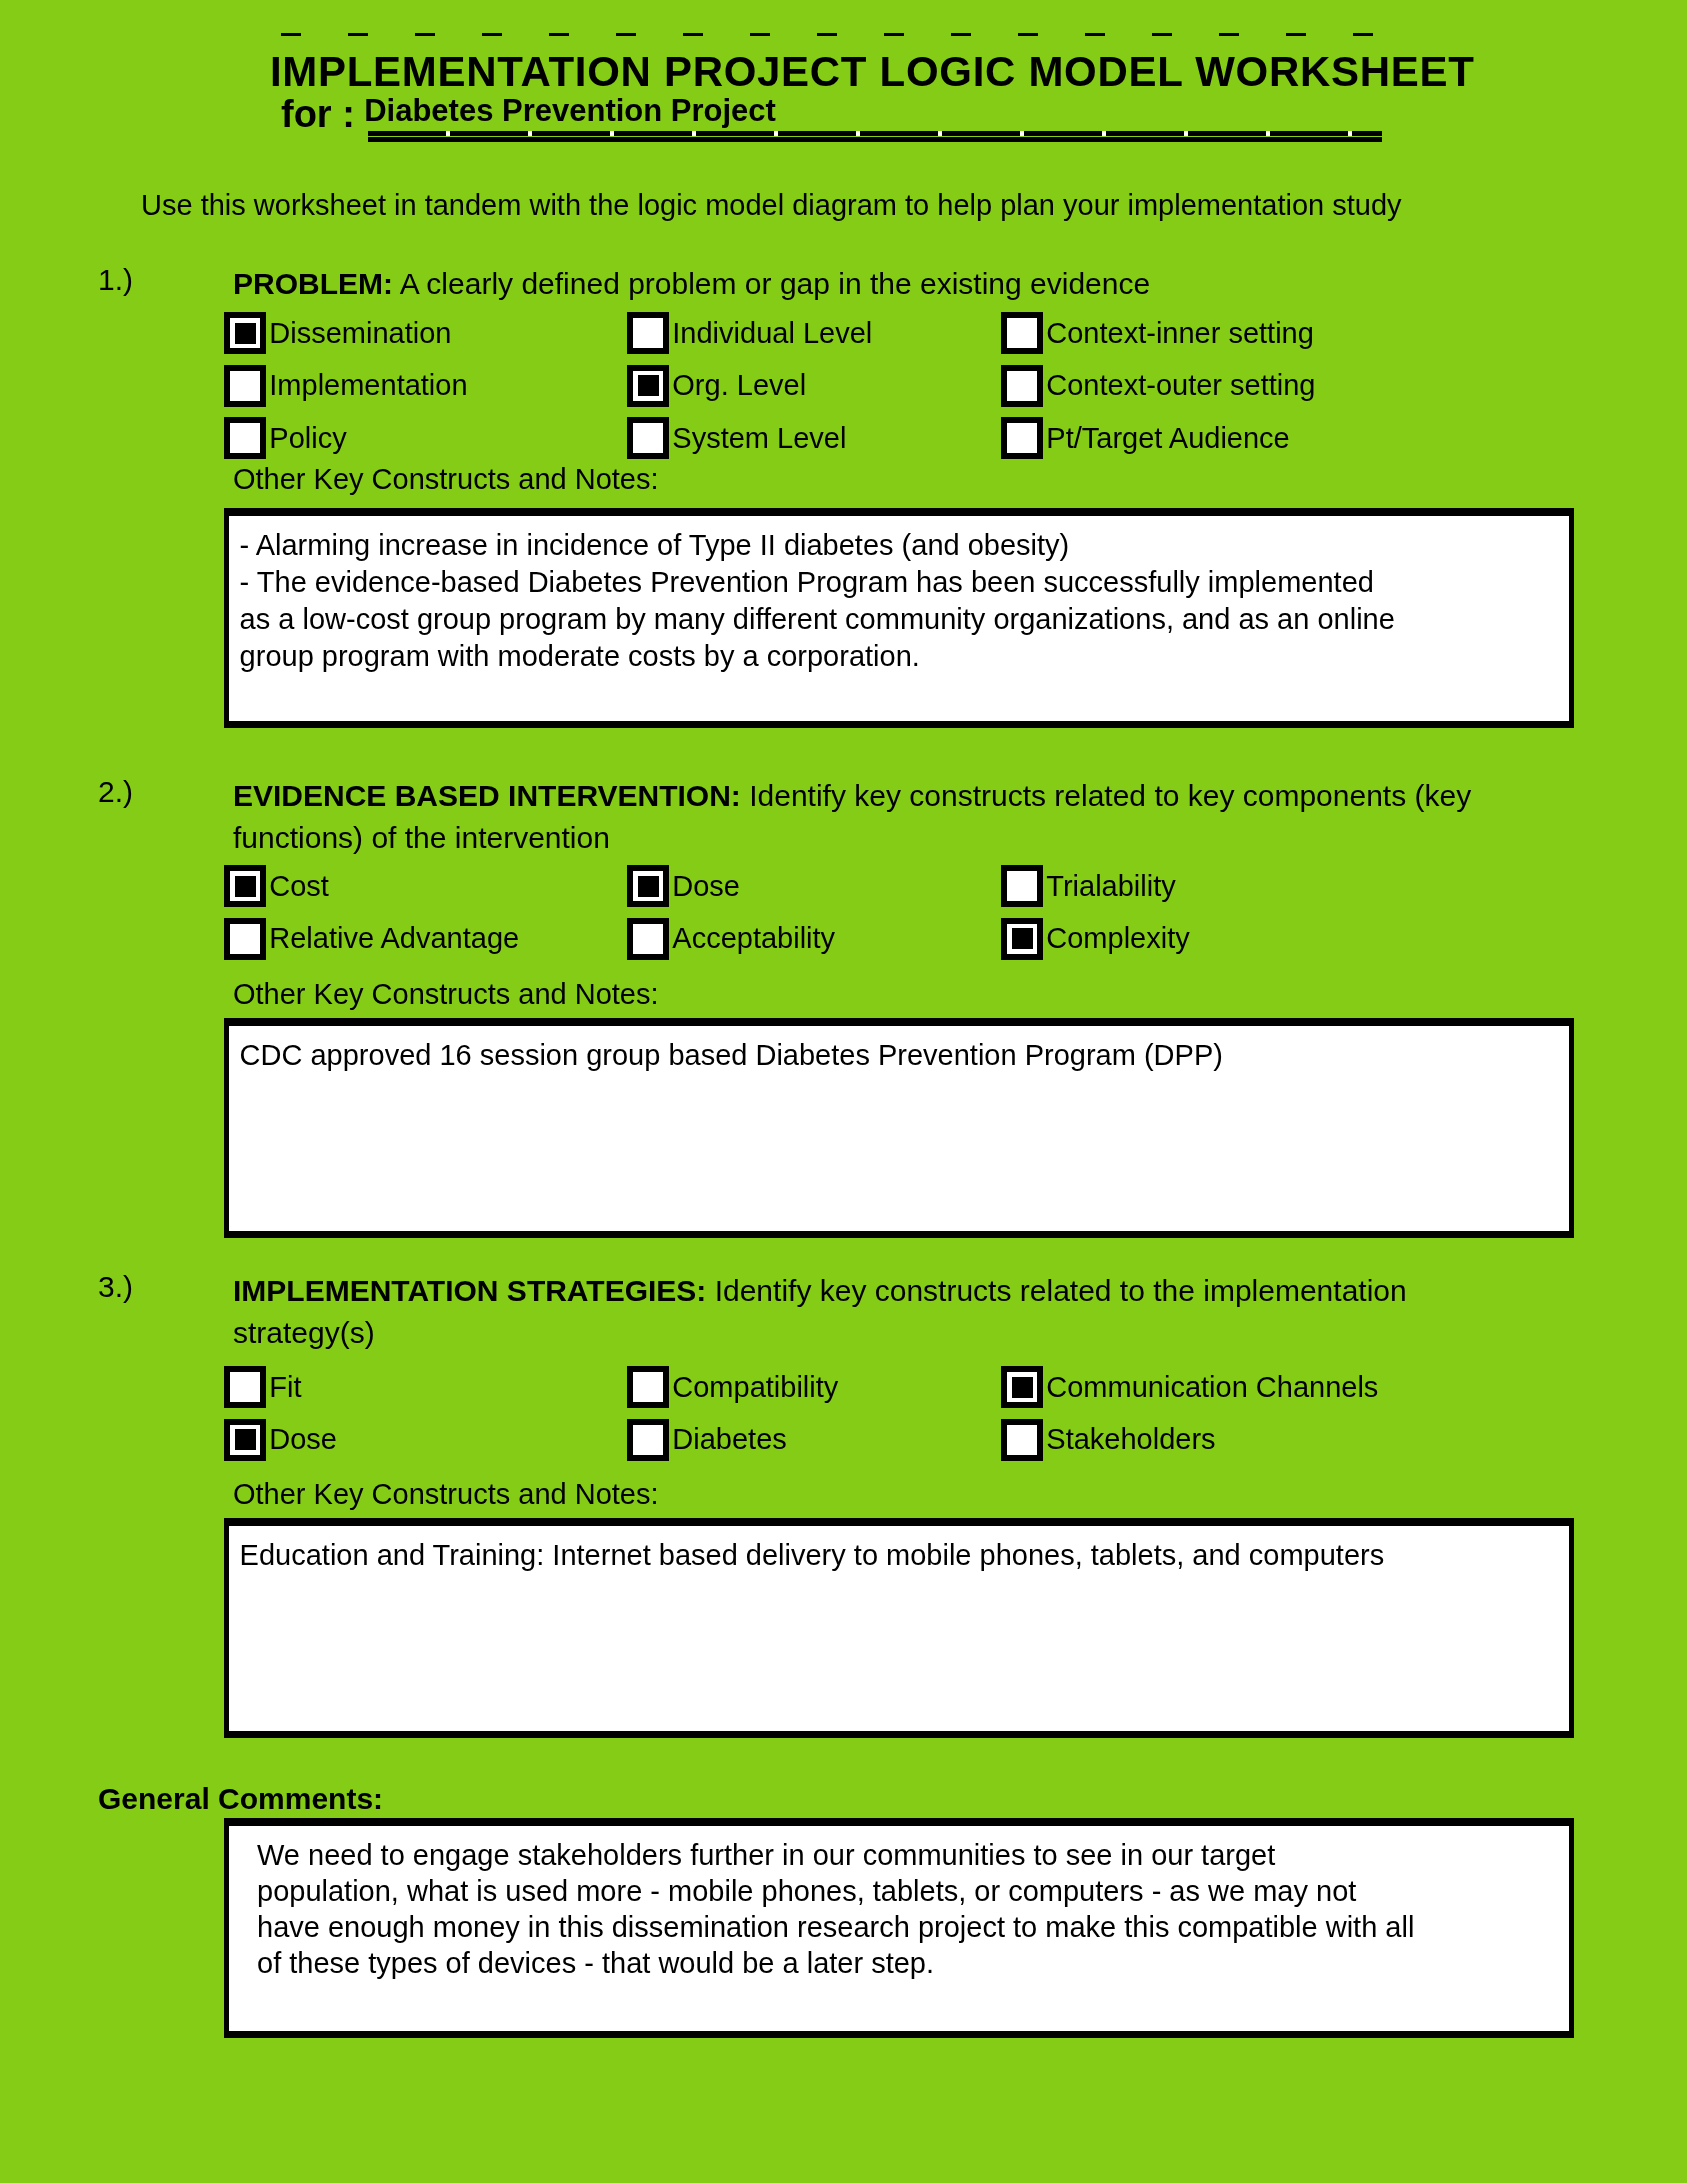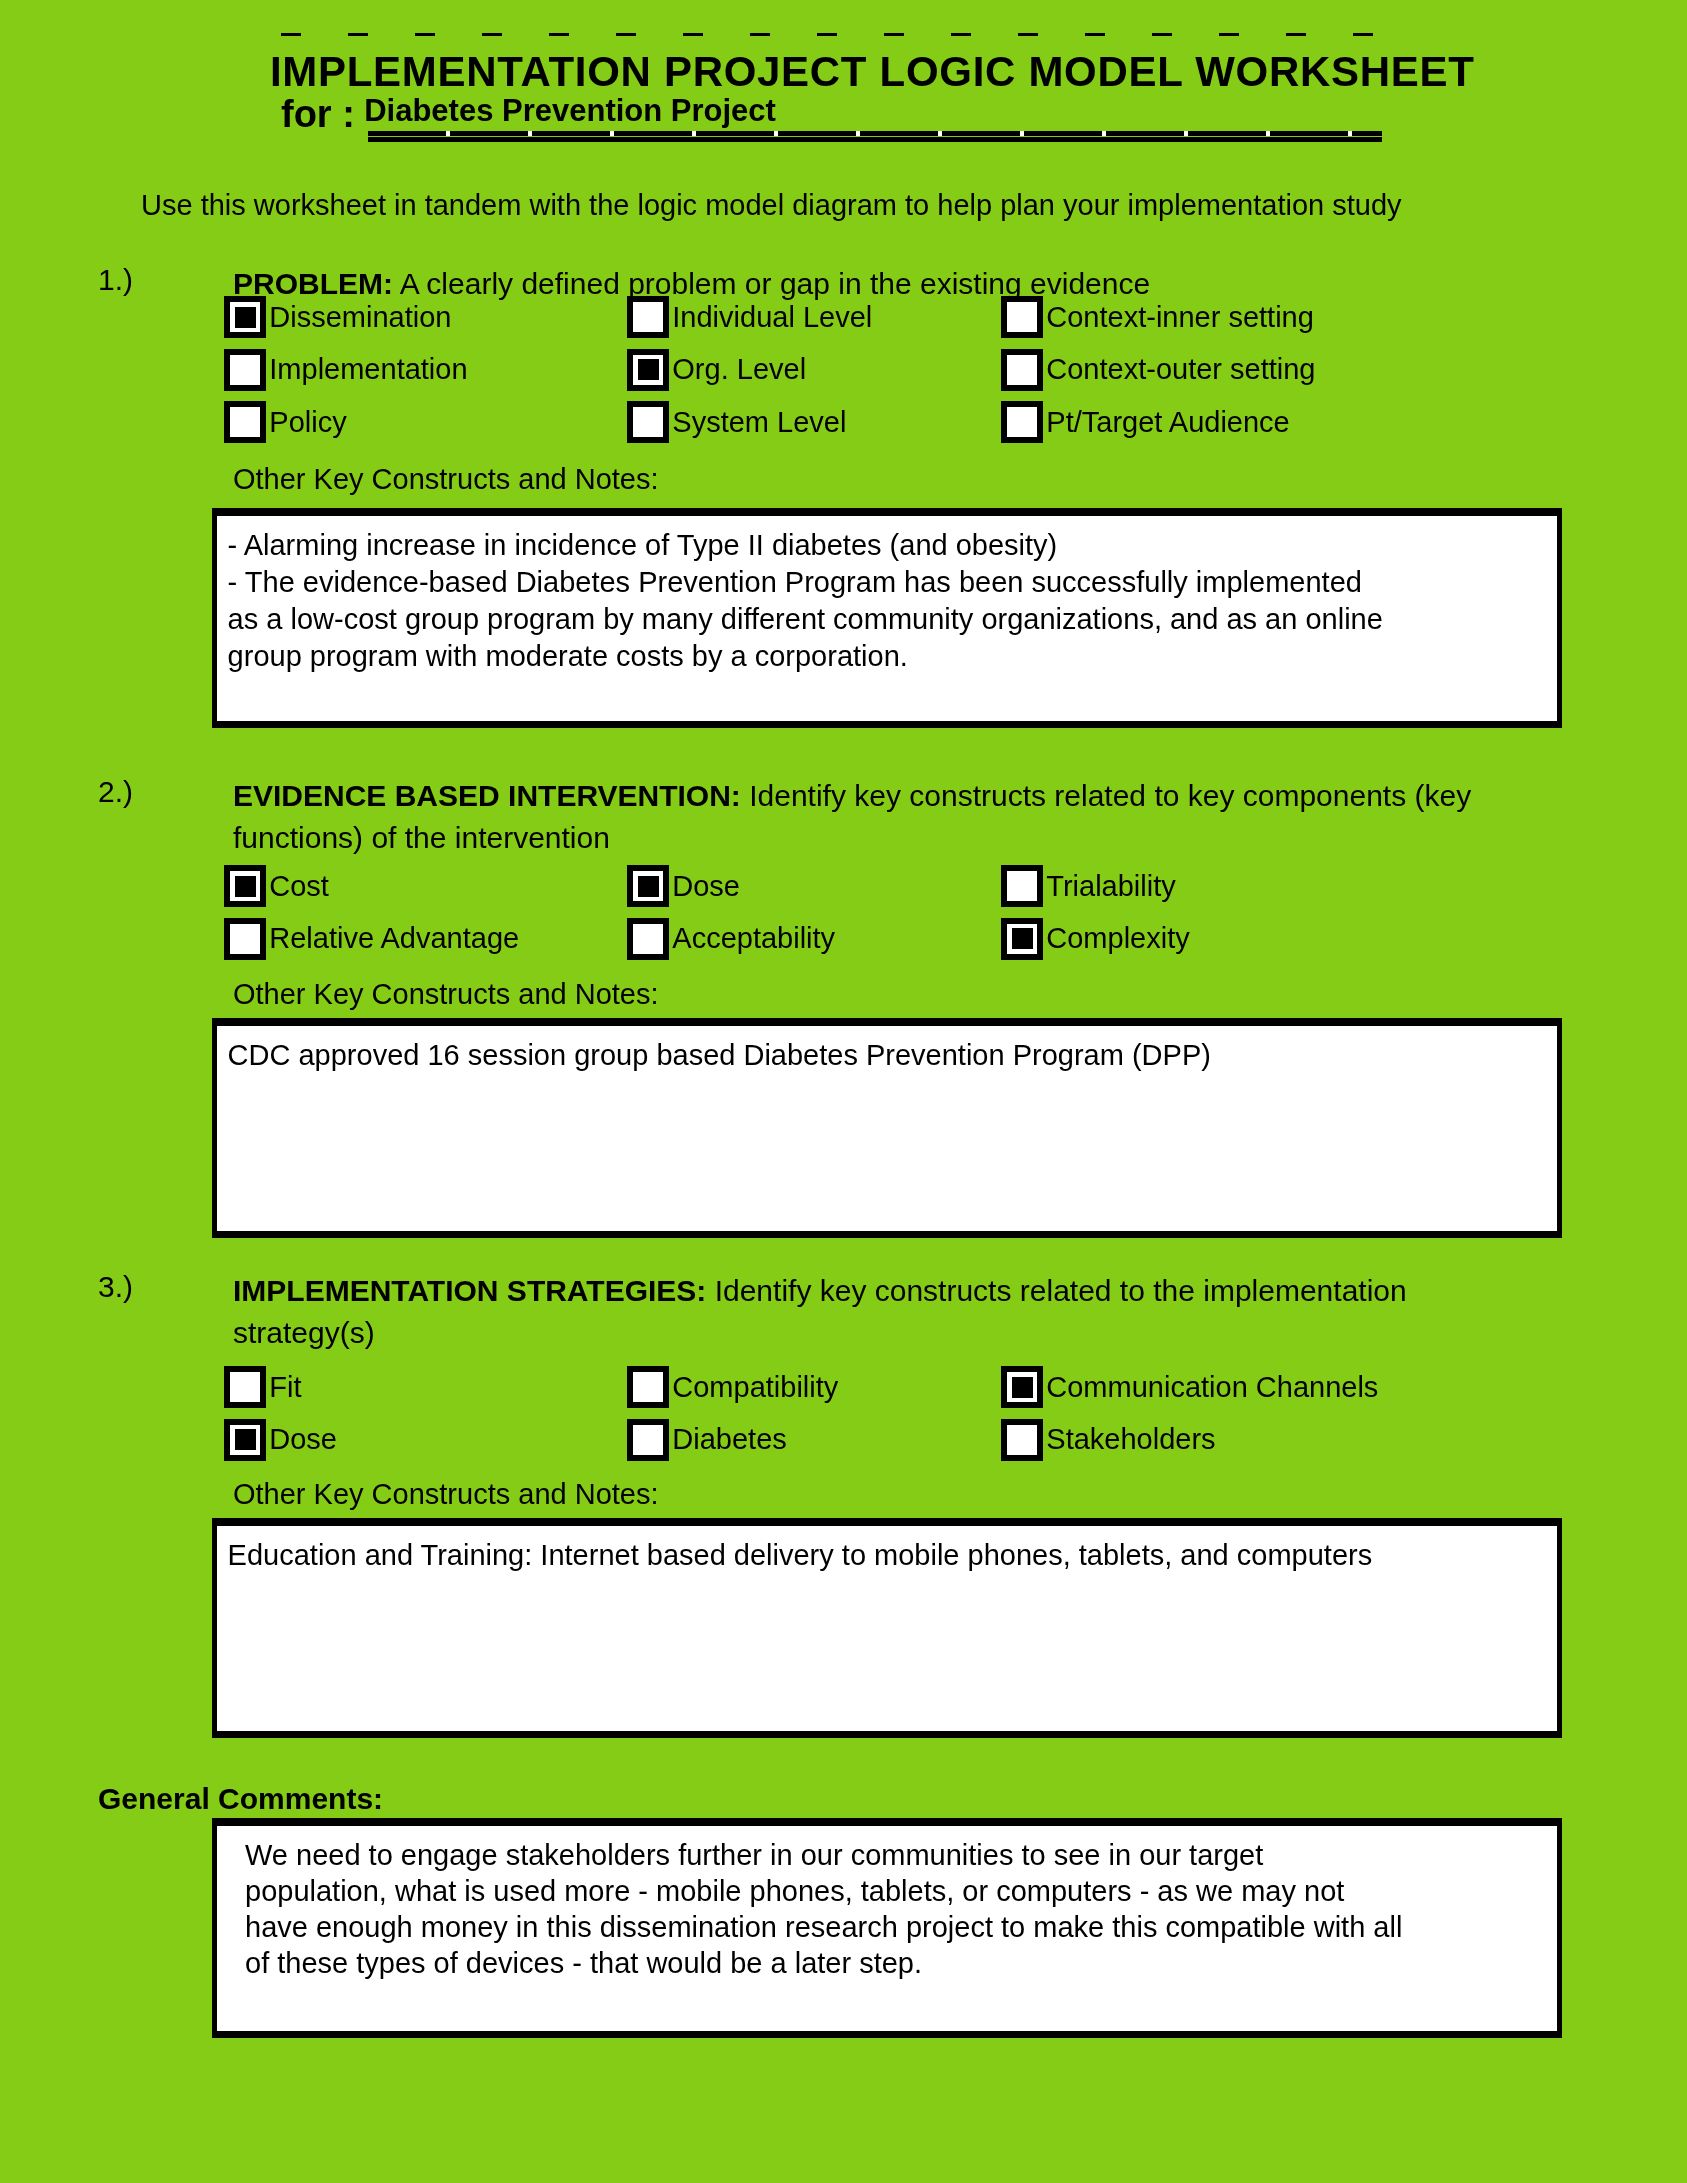--- a/index.html
+++ b/index.html
@@ -55,21 +55,21 @@
   .cb-box {
     width:42px; height:42px; flex:0 0 42px;
     border:6.6px solid #000; background:#fff;
     display:flex; align-items:center; justify-content:center;
   }
   .cb-fill { width:21px; height:21px; background:transparent; }
   .cb-box.checked .cb-fill { background:#000; }
   .cb-label { font-size:29px; margin-left:3.3px; white-space:nowrap; }
 
   .notes-box {
-    left:212px; width:1350px; height:220px;
+    left:224px; width:1350px; height:220px;
     border:5.3px solid #000;
     border-top-width:8.6px; border-bottom-width:7.3px;
     background:#fff;
     padding:10.6px 10.6px 0 10.6px;
   }
   .notes-text { font-size:29px; line-height:37px; white-space:pre-wrap; }
 
   .gc-label { left:98px; top:1782px; font-size:30px; font-weight:700; }
   .gc-box { top:1818px; height:220px;padding-left:28px; }
   .gc-box .notes-text { line-height:36px; }
@@ -86,21 +86,21 @@
     <span class="project-name">Diabetes Prevention Project</span>
   </div>
   <div class="abs title-underline">
     <div class="u-top"></div>
       <div class="u-bot"></div>
   </div>
   <div class="abs tagline">Use this worksheet in tandem with the logic model diagram to help plan your implementation study</div>
 
   <div class="abs sec-number" style="top:263px">1.)</div>
   <div class="abs sec-heading" style="top:263px"><b>PROBLEM:</b><span> A clearly defined problem or gap in the existing evidence</span></div>
-  <div class="abs cb-grid" style="top:296px">
+  <div class="abs cb-grid" style="top:312px">
       <div class="cb-cell">
         <span class="cb-box checked" role="checkbox" aria-checked="true">
           <span class="cb-fill"></span>
         </span>
         <span class="cb-label">Dissemination</span>
       </div>
       <div class="cb-cell">
         <span class="cb-box" role="checkbox" aria-checked="false">
           <span class="cb-fill"></span>
         </span>

